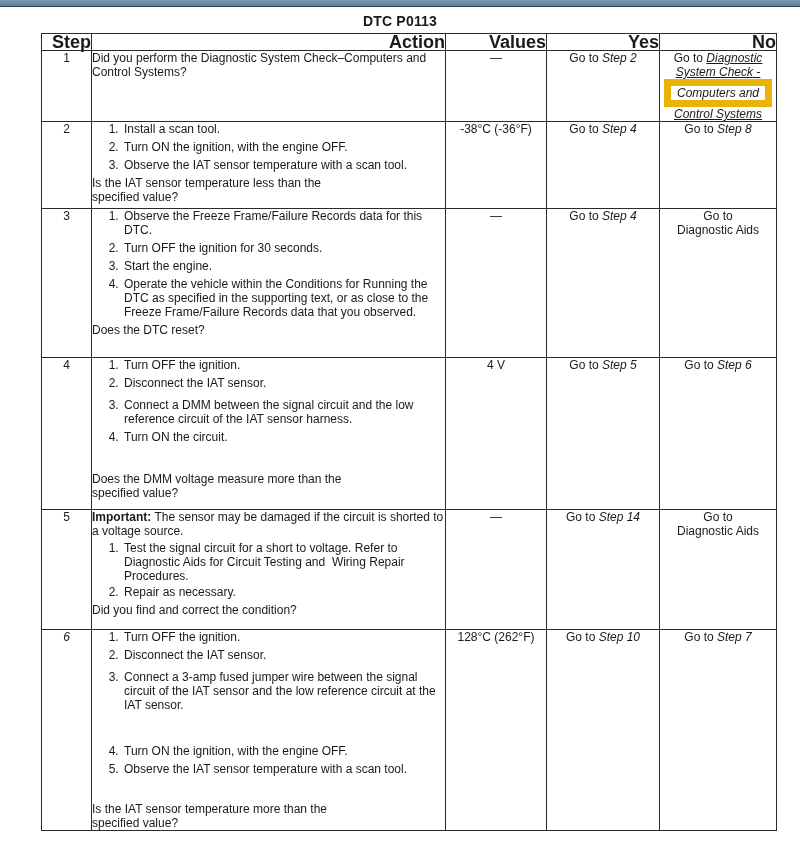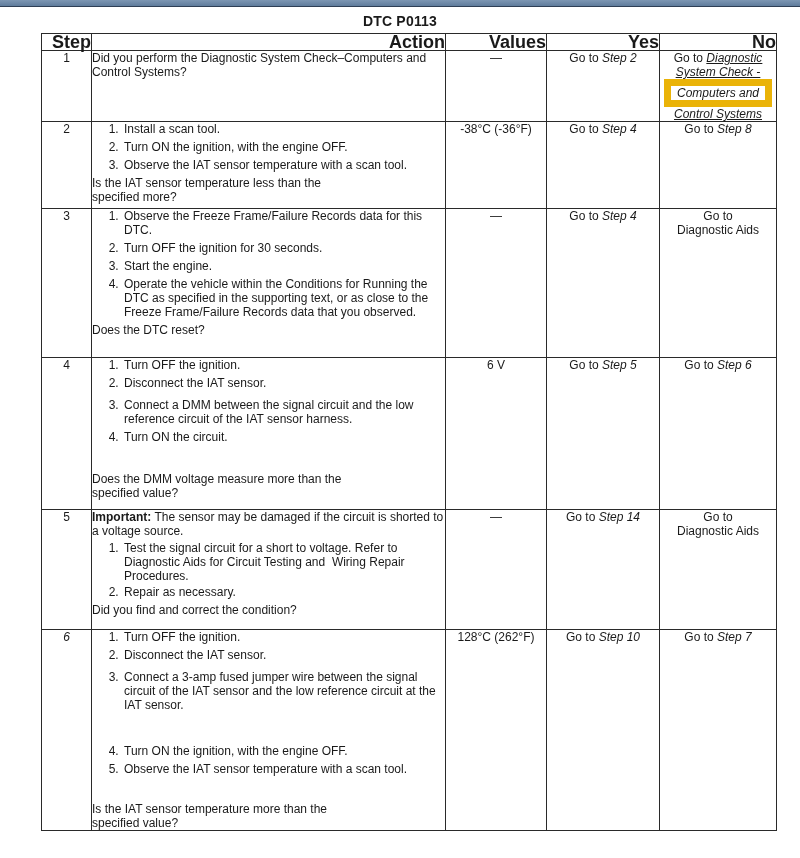--- a/index.html
+++ b/index.html
@@ -96,21 +96,21 @@
     </tr>
 
     <tr style="height:87px">
       <td class="step-num">2</td>
       <td class="action">
         <ol class="steps">
           <li>Install a scan tool.</li>
           <li>Turn ON the ignition, with the engine OFF.</li>
           <li>Observe the IAT sensor temperature with a scan tool.</li>
         </ol>
-        <div class="q" style="padding-right:90px">Is the IAT sensor temperature less than the specified more?</div>
+        <div class="q" style="padding-right:90px">Is the IAT sensor temperature less than the specified value?</div>
       </td>
       <td class="values">-38°C (-36°F)</td>
       <td class="yes">
         <span>Go to</span>
         <span class="it">Step 4</span>
       </td>
       <td class="no">
         <span>Go to</span>
         <span class="it">Step 8</span>
       </td>
@@ -143,21 +143,21 @@
       <td class="action">
         <ol class="steps">
           <li>Turn OFF the ignition.</li>
           <li style="margin-bottom:8px">Disconnect the IAT sensor.</li>
           <li>Connect a DMM between the signal circuit and the low reference circuit of the IAT sensor harness.</li>
           <li>Turn ON the circuit.</li>
         </ol>
         <div class="gap" style="height:24px"></div>
         <div style="padding-right:80px">Does the DMM voltage measure more than the specified value?</div>
       </td>
-      <td class="values">6 V</td>
+      <td class="values">4 V</td>
       <td class="yes">
         <span>Go to</span>
         <span class="it">Step 5</span>
       </td>
       <td class="no">
         <span>Go to</span>
         <span class="it">Step 6</span>
       </td>
     </tr>
 

